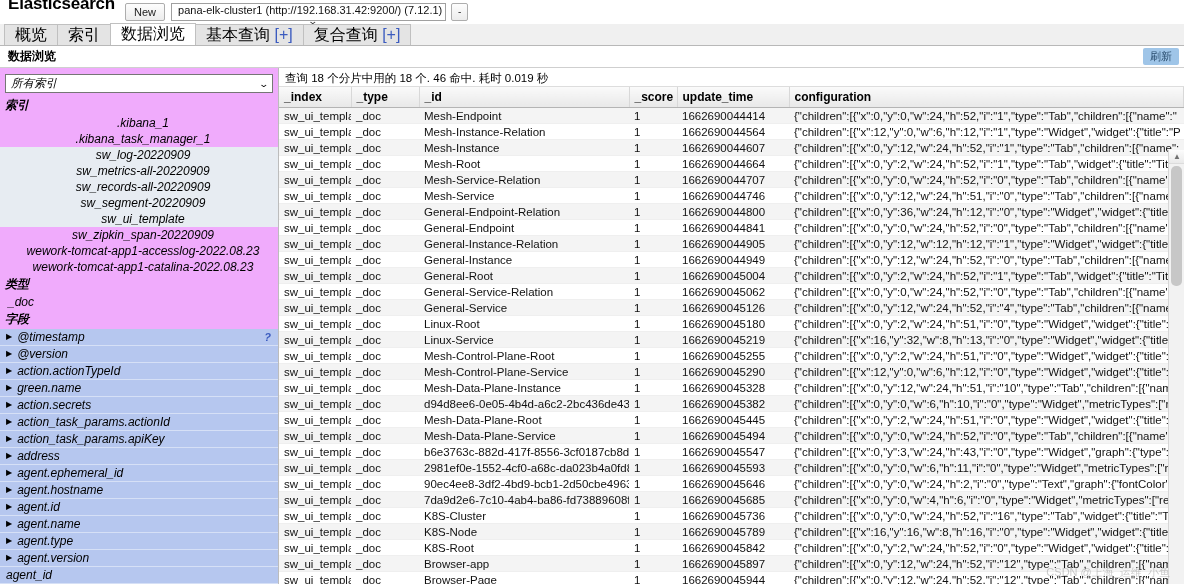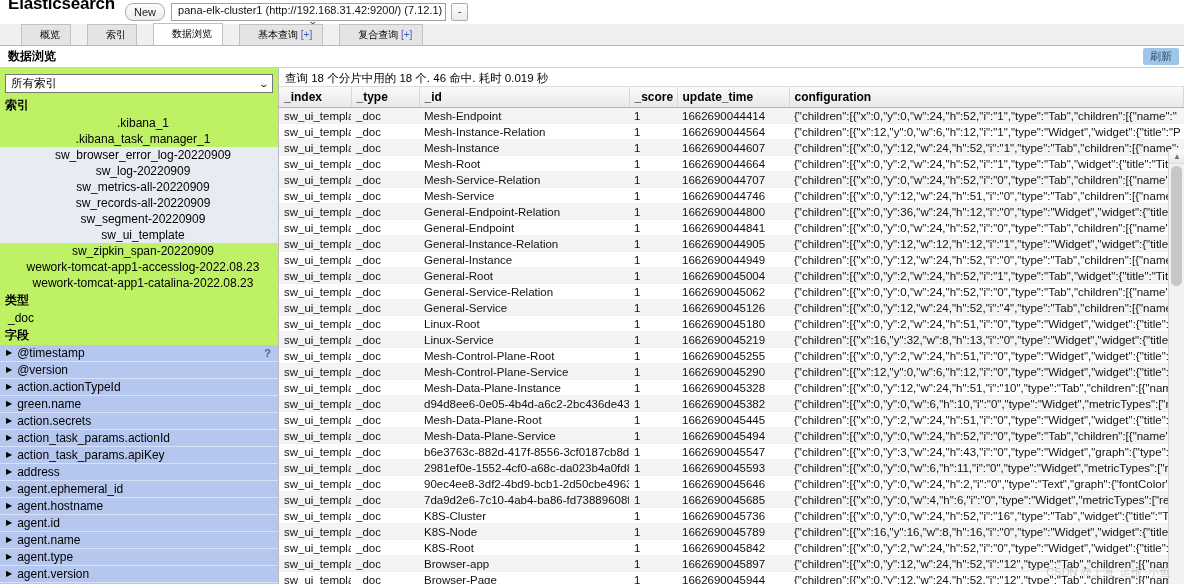--- a/index.html
+++ b/index.html
@@ -28,21 +28,21 @@
     letter-spacing: -0.2px;
     margin: 0 10px 16px 4px;
     color: #000;
     line-height: 24px;
   }
   .btn-grey {
     font-family: "Liberation Sans", sans-serif;
     font-size: 11px;
     padding: 1px 8px;
     border: 1px solid #adadad;
-    border-radius: 8px;
+    border-radius: 2px;
     background: linear-gradient(#fdfdfd, #ececec);
     color: #222;
     cursor: pointer;
     line-height: 14px;
     height: 18px;
   }
   #cluster-select {
     margin-left: 6px;
     height: 18px;
     min-width: 262px;
@@ -109,32 +109,31 @@
   #tabbar {
     height: 22px;
     border-bottom: 1px solid #b8b8b8;
     background: #f0f0f0;
     display: flex;
     align-items: flex-end;
     padding-left: 4px;
     gap: 0;
   }
   .tab {
-    font-size: 10px;
-    padding: 2px 10px 3px 18px;
+    font-size: 16px;
+    padding: 2px 10px 3px 10px;
     border: 1px solid #c0c0c0;
     border-bottom: none;
     background: #e4e4e4;
     margin-right: -1px;
     cursor: pointer;
     height: 21px;
     line-height: 16px;
     color: #000;
     white-space: nowrap;
-    margin-left: 17px;
   }
   .tab.active {
     background: #ffffff;
     height: 22px;
     position: relative;
     z-index: 2;
   }
   .tab .plus { color: #3b5bbf; }
 
   
@@ -165,24 +164,25 @@
     display: flex;
     height: 516px;
     align-items: stretch;
   }
 
   
   #sidebar {
     width: 279px;
     min-width: 279px;
     border-right: 1px solid #bcbcbc;
-    background: #bef264;
+    background: #f0abfc;
     overflow: hidden;
     position: relative;
     padding-top: 4px;
+    font-style: italic;
   }
   #index-select {
     margin: 2px 5px 3px 5px;
     height: 19px;
     border: 1px solid #767676;
     background: #fff;
     display: flex;
     align-items: center;
     justify-content: space-between;
     padding: 0 4px 0 5px;
@@ -363,21 +363,20 @@
 
   <div id="sidebar">
     <div id="index-select">
       <span>所有索引</span>
       <span class="caret">⌄</span>
     </div>
     <div class="section-head">索引</div>
     <div id="index-list">
         <div class="idx-item">.kibana_1</div>
         <div class="idx-item">.kibana_task_manager_1</div>
-        <div class="idx-item shaded">sw_browser_error_log-20220909</div>
         <div class="idx-item shaded">sw_log-20220909</div>
         <div class="idx-item shaded">sw_metrics-all-20220909</div>
         <div class="idx-item shaded">sw_records-all-20220909</div>
         <div class="idx-item shaded">sw_segment-20220909</div>
         <div class="idx-item shaded">sw_ui_template</div>
         <div class="idx-item">sw_zipkin_span-20220909</div>
         <div class="idx-item">wework-tomcat-app1-accesslog-2022.08.23</div>
         <div class="idx-item">wework-tomcat-app1-catalina-2022.08.23</div>
       </div>
     <div class="section-head">类型</div>

